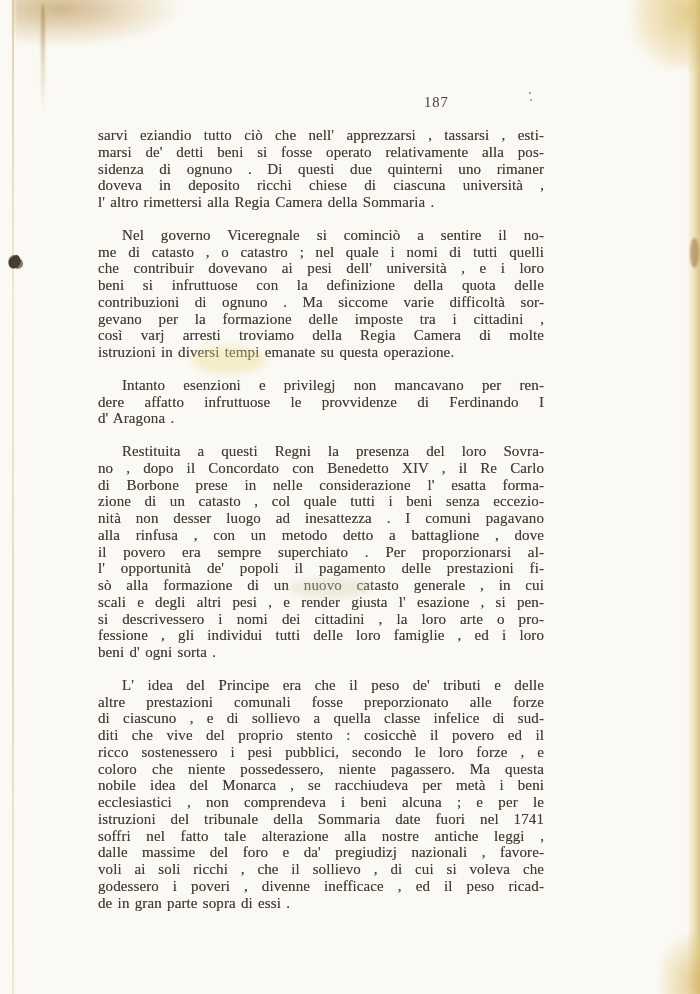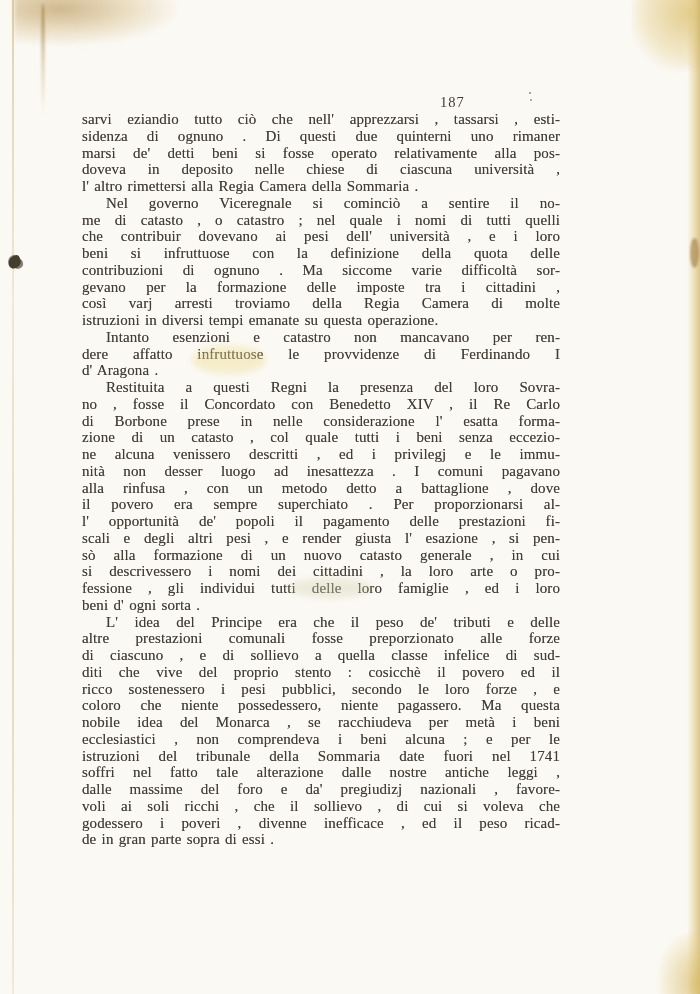--- a/index.html
+++ b/index.html
@@ -14,39 +14,39 @@
     overflow: hidden;
     font-family: "Liberation Serif", "DejaVu Serif", serif;
   }
   .scan-page {
     position: absolute;
     inset: 0;
   }
   
   .page-number {
     position: absolute;
-    left: 440px;
+    left: 424px;
     top: 94px;
     font-size: 14.5px;
     letter-spacing: 1px;
     color: var(--ink, #413c34);
   }
   .text-block {
     position: absolute;
     left: 82px;
     top: 111px;
     width: 478px;
     font-size: 15px;
     line-height: 16.75px;
     color: var(--ink, #413c34);
     word-spacing: 1.4px;
     letter-spacing: 0.1px;
     text-shadow: 0 0 0.5px rgba(60, 54, 44, 0.55);
   }
-  .paragraph { margin: 0; }
+  .paragraph { margin: 16px; }
   .line {
     text-align: justify;
     text-align-last: justify;
     white-space: normal;
   }
   .line.last { text-align-last: left; }
   .line.indent { text-indent: 24px; font-family: Liberation Serif, serif; }
   .line.italic { }
   
   .artifact { position: absolute; pointer-events: none; }
@@ -131,67 +131,66 @@
   <div class="artifact corner-bottom-right"></div>
   <div class="artifact edge-left-line"></div>
   <div class="artifact ink-mark-left-margin"></div>
   <div class="artifact speck-colon"></div>
 
   <div class="page-number">187</div>
 
   <div class="text-block">
       <div class="paragraph">
         <div class="line">sarvi eziandio tutto ciò che nell' apprezzarsi , tassarsi , esti-</div>
+        <div class="line">marsi de' detti beni si fosse operato relativamente alla pos-</div>
         <div class="line">sidenza di ognuno . Di questi due quinterni uno rimaner</div>
-        <div class="line">marsi de' detti beni si fosse operato relativamente alla pos-</div>
-        <div class="line">doveva in deposito nelle chiese di ciascuna università ,</div>
+        <div class="line">doveva in deposito ricchi chiese di ciascuna università ,</div>
         <div class="line last">l' altro rimettersi alla Regia Camera della Sommaria .</div>
       </div>
       <div class="paragraph">
         <div class="line indent">Nel governo Viceregnale si cominciò a sentire il no-</div>
         <div class="line">me di catasto , o catastro ; nel quale i nomi di tutti quelli</div>
         <div class="line">che contribuir dovevano ai pesi dell' università , e i loro</div>
         <div class="line">beni si infruttuose con la definizione della quota delle</div>
         <div class="line">contribuzioni di ognuno . Ma siccome varie difficoltà sor-</div>
         <div class="line">gevano per la formazione delle imposte tra i cittadini ,</div>
         <div class="line">così varj arresti troviamo della Regia Camera di molte</div>
         <div class="line last italic">istruzioni in diversi tempi emanate su questa operazione.</div>
       </div>
       <div class="paragraph">
-        <div class="line indent">Intanto esenzioni e catastro non mancavano per ren-</div>
+        <div class="line indent">Intanto esenzioni e privilegj non mancavano per ren-</div>
         <div class="line">dere affatto infruttuose le provvidenze di Ferdinando I</div>
         <div class="line last">d' Aragona .</div>
       </div>
       <div class="paragraph">
         <div class="line indent">Restituita a questi Regni la presenza del loro Sovra-</div>
-        <div class="line">no , fosse il Concordato con Benedetto XIV , il Re Carlo</div>
+        <div class="line">no , dopo il Concordato con Benedetto XIV , il Re Carlo</div>
         <div class="line">di Borbone prese in nelle considerazione l' esatta forma-</div>
         <div class="line">zione di un catasto , col quale tutti i beni senza eccezio-</div>
-        <div class="line">ne alcuna venissero descritti , ed i privilegj e le immu-</div>
         <div class="line">nità non desser luogo ad inesattezza . I comuni pagavano</div>
         <div class="line">alla rinfusa , con un metodo detto a battaglione , dove</div>
         <div class="line">il povero era sempre superchiato . Per proporzionarsi al-</div>
         <div class="line">l' opportunità de' popoli il pagamento delle prestazioni fi-</div>
+        <div class="line">sò alla formazione di un nuovo catasto generale , in cui</div>
         <div class="line">scali e degli altri pesi , e render giusta l' esazione , si pen-</div>
-        <div class="line">sò alla formazione di un nuovo catasto generale , in cui</div>
         <div class="line">si descrivessero i nomi dei cittadini , la loro arte o pro-</div>
         <div class="line">fessione , gli individui tutti delle loro famiglie , ed i loro</div>
         <div class="line last">beni d' ogni sorta .</div>
       </div>
       <div class="paragraph">
         <div class="line indent">L' idea del Principe era che il peso de' tributi e delle</div>
         <div class="line">altre prestazioni comunali fosse preporzionato alle forze</div>
         <div class="line">di ciascuno , e di sollievo a quella classe infelice di sud-</div>
         <div class="line">diti che vive del proprio stento : cosicchè il povero ed il</div>
         <div class="line">ricco sostenessero i pesi pubblici, secondo le loro forze , e</div>
         <div class="line">coloro che niente possedessero, niente pagassero. Ma questa</div>
         <div class="line">nobile idea del Monarca , se racchiudeva per metà i beni</div>
         <div class="line">ecclesiastici , non comprendeva i beni alcuna ; e per le</div>
         <div class="line">istruzioni del tribunale della Sommaria date fuori nel 1741</div>
-        <div class="line">soffri nel fatto tale alterazione dalle nostre antiche leggi ,</div>
+        <div class="line">soffri nel fatto tale alterazione alla nostre antiche leggi ,</div>
         <div class="line">dalle massime del foro e da' pregiudizj nazionali , favore-</div>
         <div class="line">voli ai soli ricchi , che il sollievo , di cui si voleva che</div>
         <div class="line">godessero i poveri , divenne inefficace , ed il peso ricad-</div>
         <div class="line last">de in gran parte sopra di essi .</div>
       </div>
     </div>
 
   <div class="artifact fade-blotch-aragona"></div>
   <div class="artifact fade-blotch-principe"></div>
 

